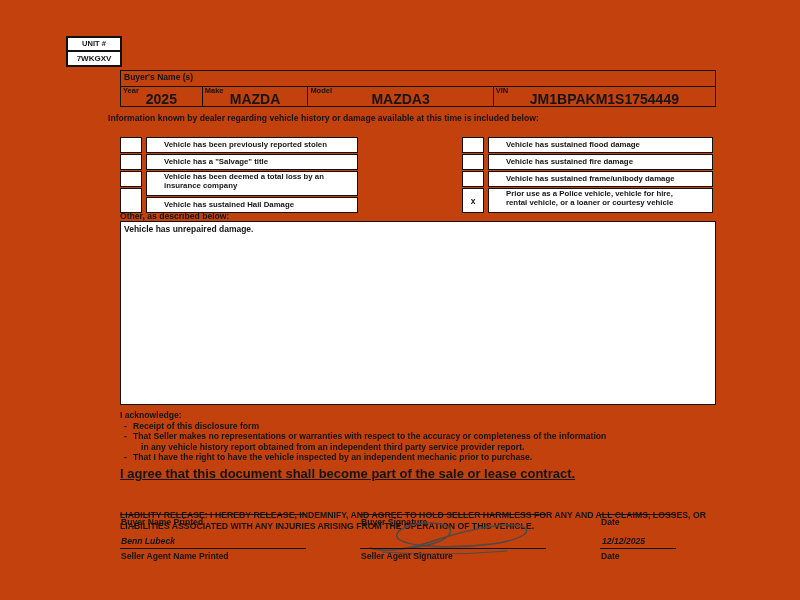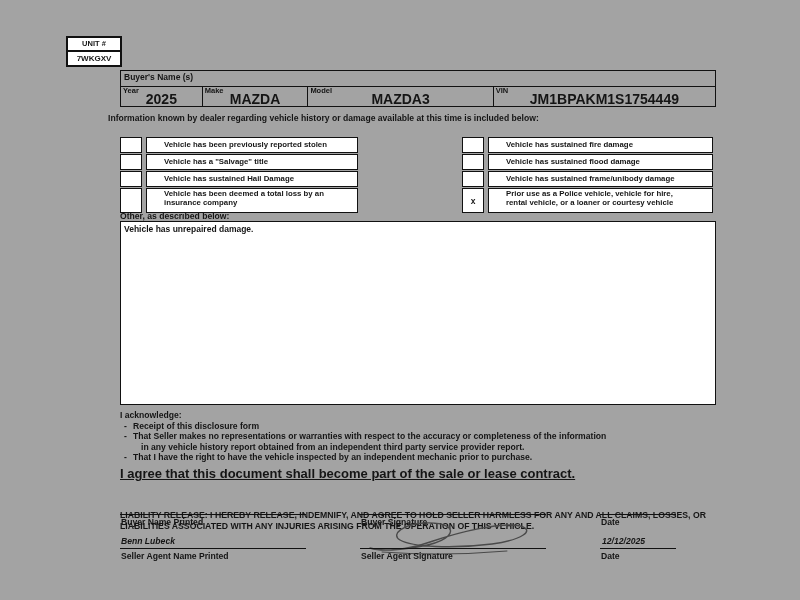--- a/index.html
+++ b/index.html
@@ -1,18 +1,18 @@
 <!DOCTYPE html>
 <html><head>
 <meta charset="utf-8">
 <style>
   * { margin:0; padding:0; box-sizing:border-box; }
   html,body { width:800px; height:600px; background:#fff; }
   body { font-family:"Liberation Sans","DejaVu Sans",sans-serif; color:#151515; }
-  .page { position:relative; width:800px; height:600px; background:#a3a3a3; overflow:hidden; }
+  .page { position:relative; width:800px; height:600px; background:#c2410c; overflow:hidden; }
 
   
   .unit-box { position:absolute; left:66px; top:36px; width:56px; border:2px solid #111; background:#fff; }
   .unit-box .u-label { display:block; text-align:center; font-size:7.5px; font-weight:bold; padding:1px 0 2px; border-bottom:2px solid #111; }
   .unit-box .u-value { display:block; text-align:center; font-size:8px; font-weight:bold; padding:2px 0; }
 
   
   .doc-title { position:absolute; left:0; right:0; top:45px; text-align:center; font-size:13.5px; font-weight:bold; letter-spacing:.2px; }
 
   
@@ -106,33 +106,33 @@
 
   <div class="chk-col grp-left-chk">
     <div class="chk-cell"></div>
     <div class="chk-cell"></div>
     <div class="chk-cell"></div>
     <div class="chk-cell chk-h2l"></div>
   </div>
   <div class="txt-col grp-left-txt">
     <div class="txt-cell">Vehicle has been previously reported stolen</div>
     <div class="txt-cell">Vehicle has a "Salvage" title</div>
+    <div class="txt-cell h2l">Vehicle has been deemed a total loss by an insurance company</div>
     <div class="txt-cell">Vehicle has sustained Hail Damage</div>
-    <div class="txt-cell h2l">Vehicle has been deemed a total loss by an insurance company</div>
   </div>
 
   <div class="chk-col grp-right-chk">
     <div class="chk-cell"></div>
     <div class="chk-cell"></div>
     <div class="chk-cell"></div>
     <div class="chk-cell chk-h2l">x</div>
   </div>
   <div class="txt-col grp-right-txt">
+    <div class="txt-cell">Vehicle has sustained flood damage</div>
     <div class="txt-cell">Vehicle has sustained fire damage</div>
-    <div class="txt-cell">Vehicle has sustained flood damage</div>
     <div class="txt-cell">Vehicle has sustained frame/unibody damage</div>
     <div class="txt-cell h2l">Prior use as a Police vehicle, vehicle for hire, rental vehicle, or a loaner or courtesy vehicle</div>
   </div>
 
   <div class="other-label">Other, as described below:</div>
   <div class="other-box">Vehicle has unrepaired damage.</div>
 
   <div class="ack">
     <div>I acknowledge:</div>
     <div class="ack-row">

